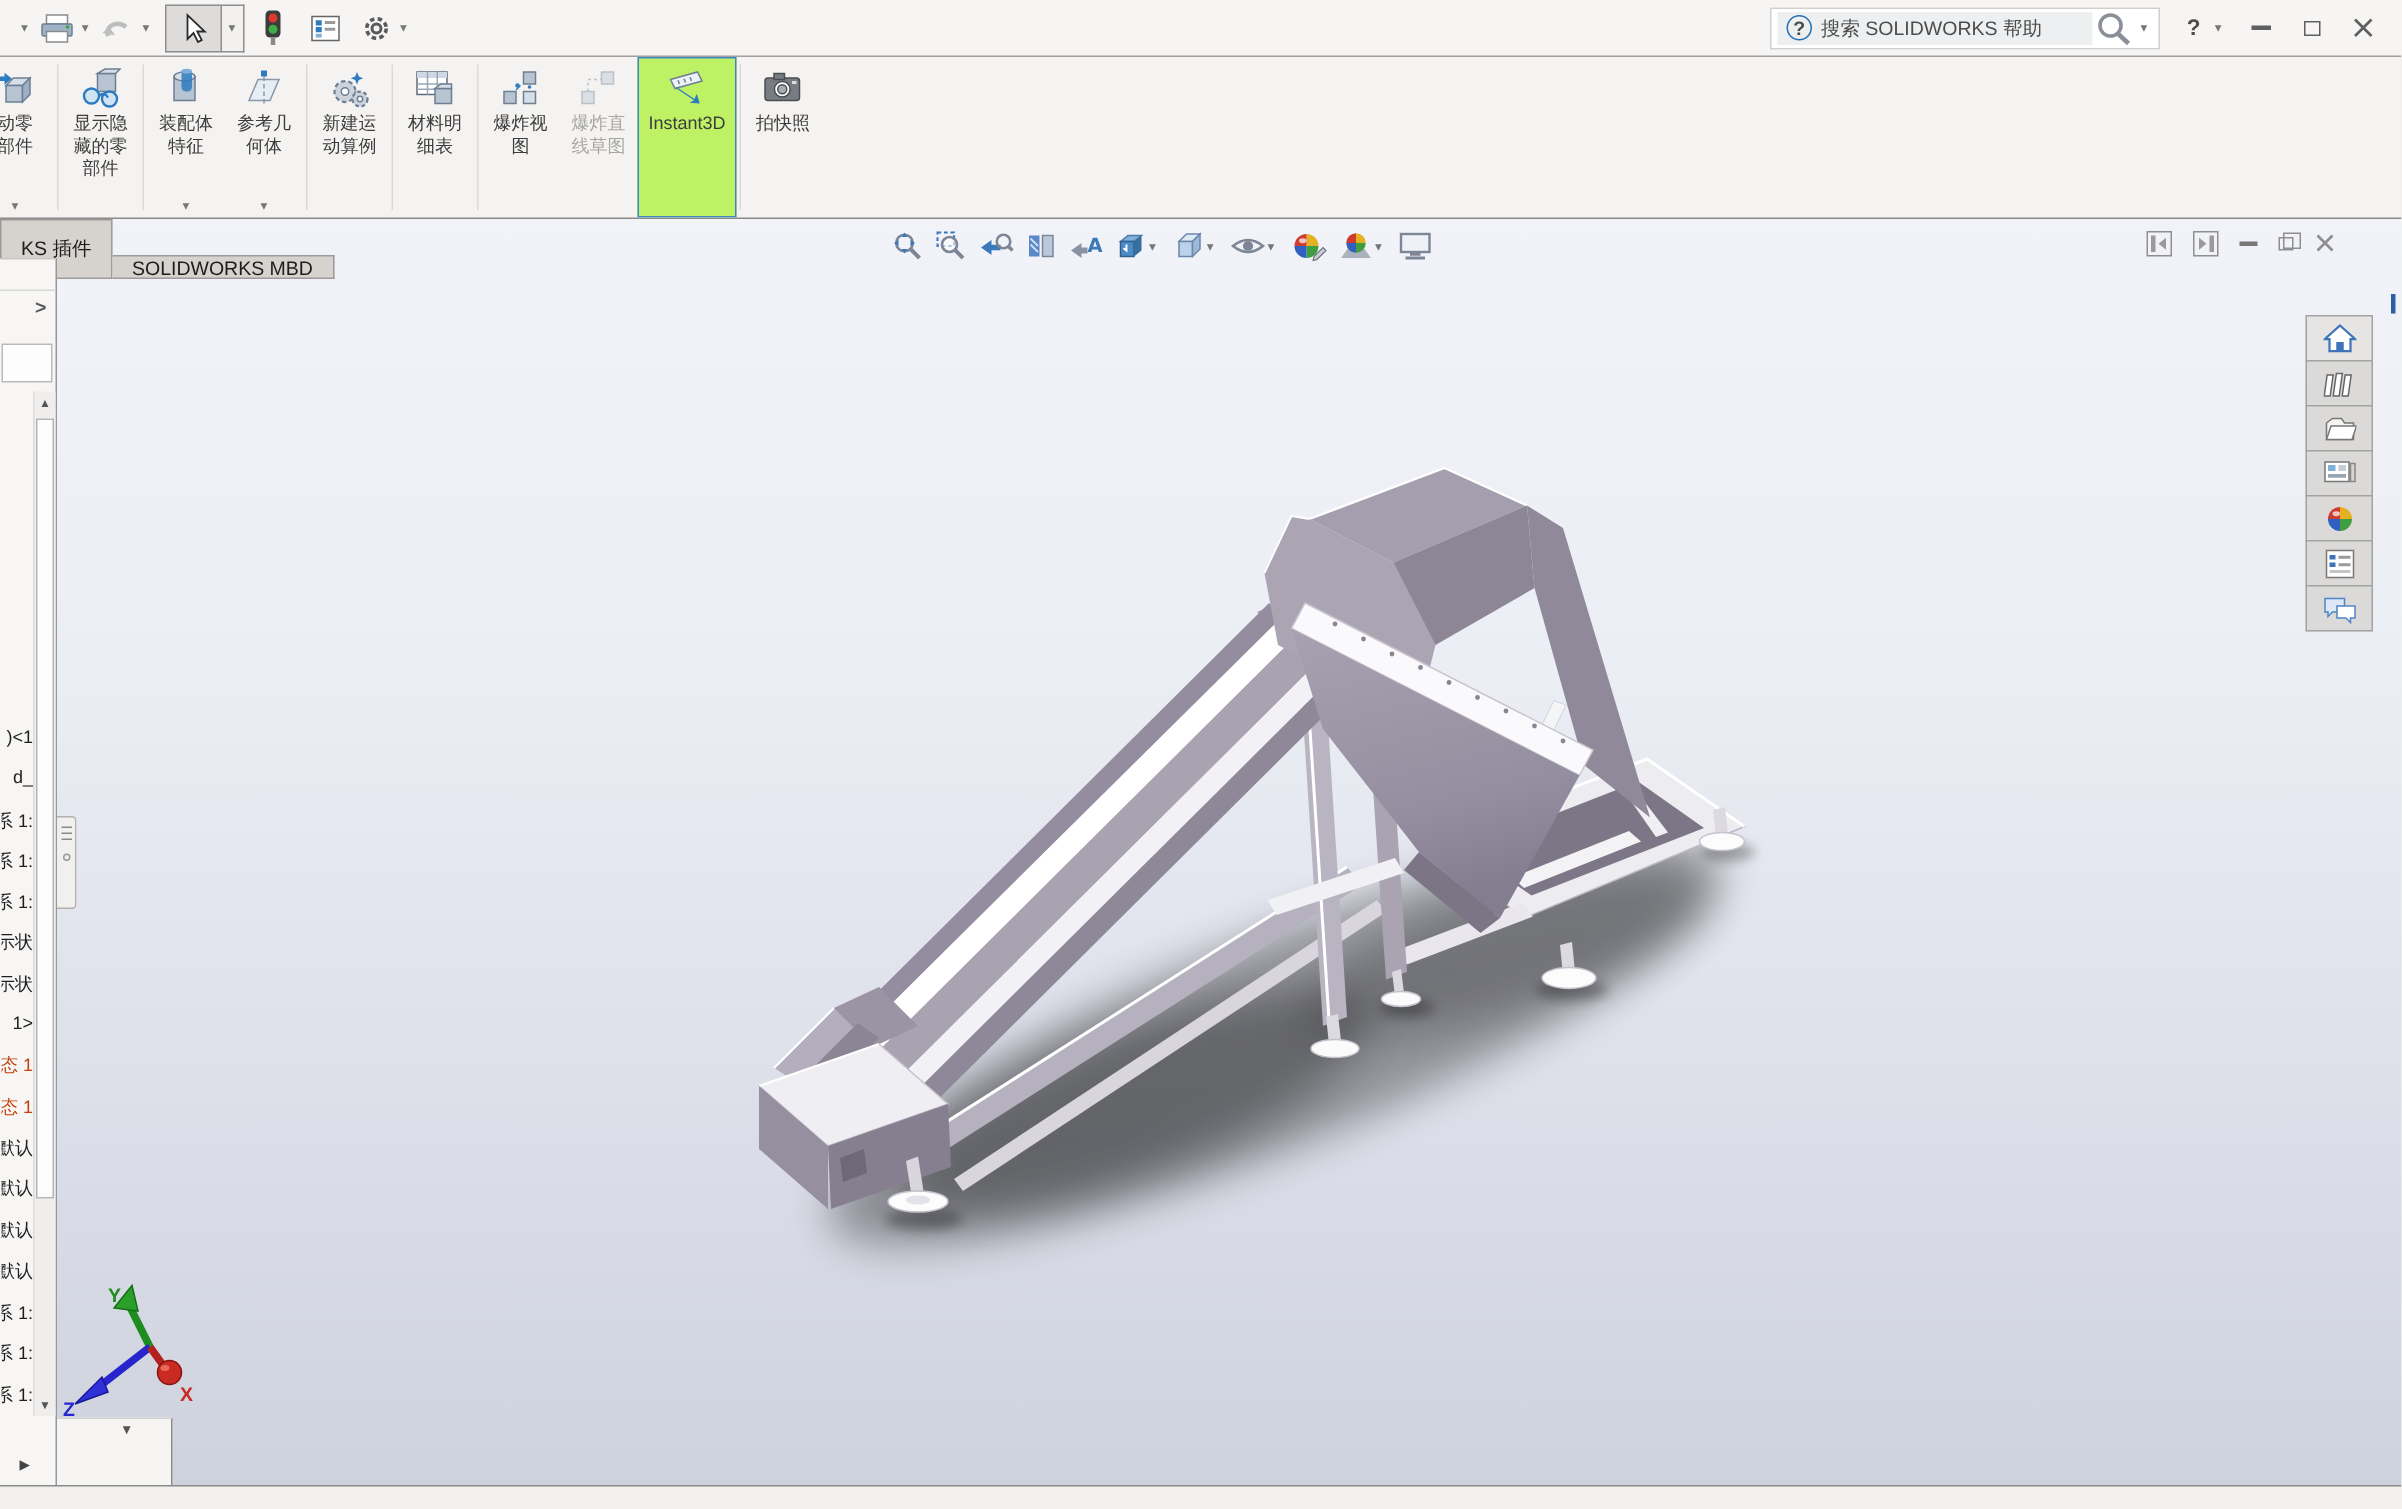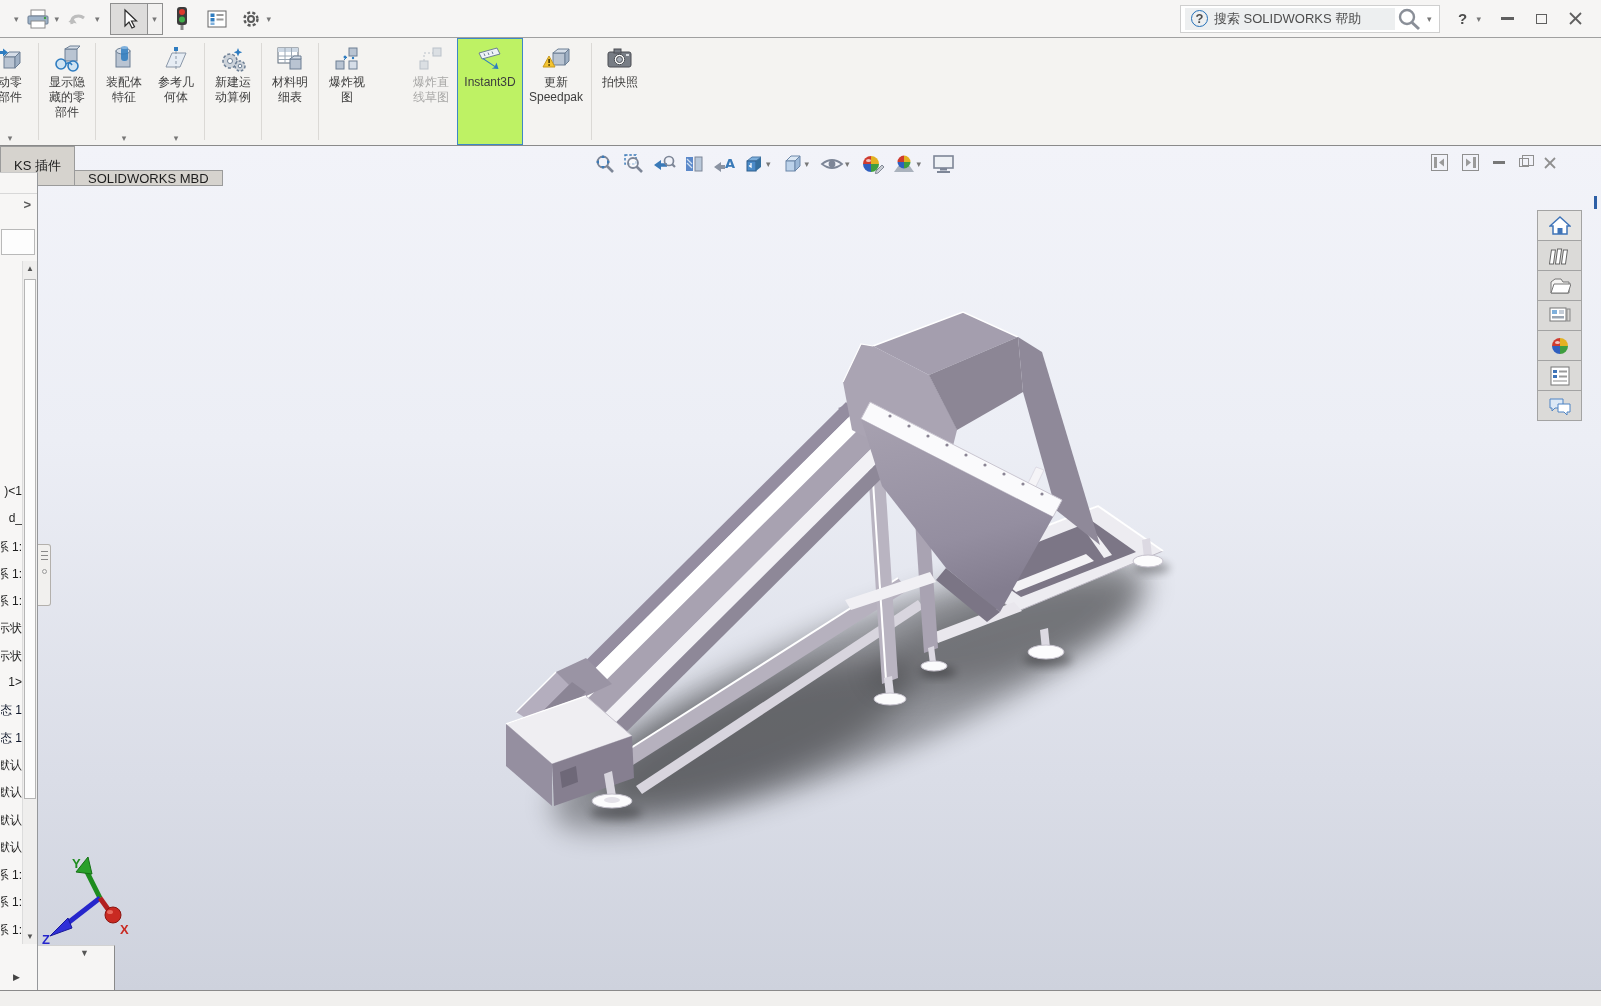--- a/index.html
+++ b/index.html
@@ -35,21 +35,21 @@
   
   .ribbon { height:108px; background:#f4f3f1; border-bottom:1px solid #8a8a8a; display:flex; align-items:stretch; overflow:hidden; }
   .rbtn { width:52px; display:flex; flex-direction:column; align-items:center; padding-top:7px; position:relative; flex:none; }
   .rbtn .ric { height:30px; display:flex; align-items:flex-start; justify-content:center; }
   .rlbl { white-space:pre-line; text-align:center; line-height:15px; font-size:12px; color:#3d3d3d; }
   .rbtn .caret { position:absolute; bottom:2px; left:50%; transform:translateX(-50%); margin:0; }
   .rdiv { width:1px; background:#dbd9d6; margin:5px 2px; flex:none; }
   .rbtn.cut { margin-left:-16px; }
   .rbtn.wide { width:66px; }
   .rbtn.active { border:1px solid #3e87c6; background:#bef264; padding-top:6px; }
-  .rbtn.disabled { opacity:.42;margin-left:32px; }
+  .rbtn.disabled { opacity:.42; }
 
   
   .main { position:relative; height:844px; }
   .viewport { position:absolute; inset:0; background:linear-gradient(180deg,#f2f3f9 0%,#eceef5 35%,#dadde7 75%,#ced2dd 100%); }
   .modelsvg { position:absolute; left:0; top:0; }
 
   
   .tabbar { position:absolute; top:0; left:0; height:40px; display:flex; }
   .tab { background:#d6d3ce; border:1px solid #9b9b9b; display:flex; align-items:center;
     padding:0 13px; font-size:13px; color:#1c1c1c; white-space:nowrap; }
@@ -74,21 +74,21 @@
   .lp-line { position:absolute; left:0; right:0; top:20px; border-top:1px solid #d8d8d8; }
   .lp-chev { position:absolute; right:6px; top:24px; color:#5a5a5a; font-weight:bold; font-size:13px; }
   .lp-chev::after { content:">"; }
   .lp-box { position:absolute; left:1px; right:2px; top:56px; height:26px; background:#fdfdfd; border:1px solid #b9b9b9; }
   .lp-scroll { position:absolute; right:0; width:15px; top:88px; bottom:46px; background:#efeeed; border-left:1px solid #dcdcdc; }
   .lp-up, .lp-down { position:absolute; left:0; right:0; height:15px; color:#555; font-size:8px; text-align:center; line-height:15px; }
   .lp-up { top:0; } .lp-down { bottom:0; }
   .lp-thumb { position:absolute; left:1px; right:1px; top:18px; height:520px; background:#fcfcfc; border:1px solid #b5b5b5; }
   .treeitem { position:absolute; left:1px; width:21px; height:15px; overflow:hidden;
     display:flex; justify-content:flex-end; white-space:nowrap; font-size:12px; color:#1f1f1f; }
-  .treeitem.olive { color:#0f172a; }
+  .treeitem.olive { color:#c2410c; }
   .lp-right { position:absolute; left:13px; bottom:8px; color:#444; font-size:9px; }
   .lp-right::after { content:"▶"; }
   .splitter { position:absolute; left:38px; top:398px; width:13px; height:62px; background:#f1f0ee;
     border:1px solid #b3b0ac; border-left:none; border-radius:0 3px 3px 0; }
   .grip { margin:6px auto 0; width:7px; border-top:1px solid #8a8a8a; border-bottom:1px solid #8a8a8a; height:5px; }
   .grip2 { margin:3px auto 0; width:7px; border-top:1px solid #8a8a8a; height:2px;}
   .gripdot { margin:8px auto 0; width:5px; height:5px; border:1px solid #9a9a9a; border-radius:50%; }
   .cornerbox { position:absolute; left:38px; top:799px; width:77px; height:45px; background:#f6f5f4;
     border-right:1px solid #8a8a8a; border-top:1px solid #d2d2d2; }
   .cornerbox .dn { position:absolute; left:42px; top:2px; color:#555; font-size:9px; }
@@ -317,34 +317,20 @@
     <div class="ric">
       <svg width="30" height="28">
           <polygon points="4,8 22,3 25,9 7,14" fill="#eef2f6" stroke="#6d7f94"></polygon>
           <line x1="9" y1="8.5" x2="10" y2="11" stroke="#6d7f94"></line>
           <line x1="13" y1="7.5" x2="14" y2="10" stroke="#6d7f94"></line>
           <line x1="17" y1="6.5" x2="18" y2="9" stroke="#6d7f94"></line>
           <path d="M8,13 L20,21 l1.5,-3.5 2,6.5 -6.8,-0.5 3,-1.6 -12,-8 Z" fill="#2e7cc0"></path>
         </svg>
     </div>
     <div class="rlbl">Instant3D</div>
-  </div>
-  <div class="rbtn wide">
-    <div class="ric">
-      <svg width="30" height="28">
-          <rect x="12" y="8" width="12" height="12" fill="#b9c4d2" stroke="#6d7f94"></rect>
-          <polygon points="12,8 17,4 28,4 24,8" fill="#d6dee8" stroke="#6d7f94"></polygon>
-          <polygon points="24,8 28,4 28,16 24,20" fill="#9fb0c4" stroke="#6d7f94"></polygon>
-          <polygon points="2,22 8,11 14,22" fill="#f4c431" stroke="#c79a1f"></polygon>
-          <rect x="7.3" y="14" width="1.6" height="4" fill="#4a3a00"></rect>
-          <rect x="7.3" y="19.2" width="1.6" height="1.6" fill="#4a3a00"></rect>
-        </svg>
-    </div>
-    <div class="rlbl">更新
-Speedpak</div>
   </div>
   <div class="rdiv"></div>
   <div class="rbtn">
     <div class="ric">
       <svg width="28" height="28">
           <rect x="2" y="7" width="23" height="15" rx="2" fill="#787d85" stroke="#4a4d52"></rect>
           <rect x="8" y="4" width="7" height="4" fill="#787d85" stroke="#4a4d52"></rect>
           <circle cx="13.5" cy="14.5" r="5.2" fill="#fff" stroke="#4a4d52"></circle>
           <circle cx="13.5" cy="14.5" r="3" fill="#a7adb6" stroke="#4a4d52"></circle>
           <rect x="20" y="9" width="3" height="2" fill="#d9dce1"></rect>

